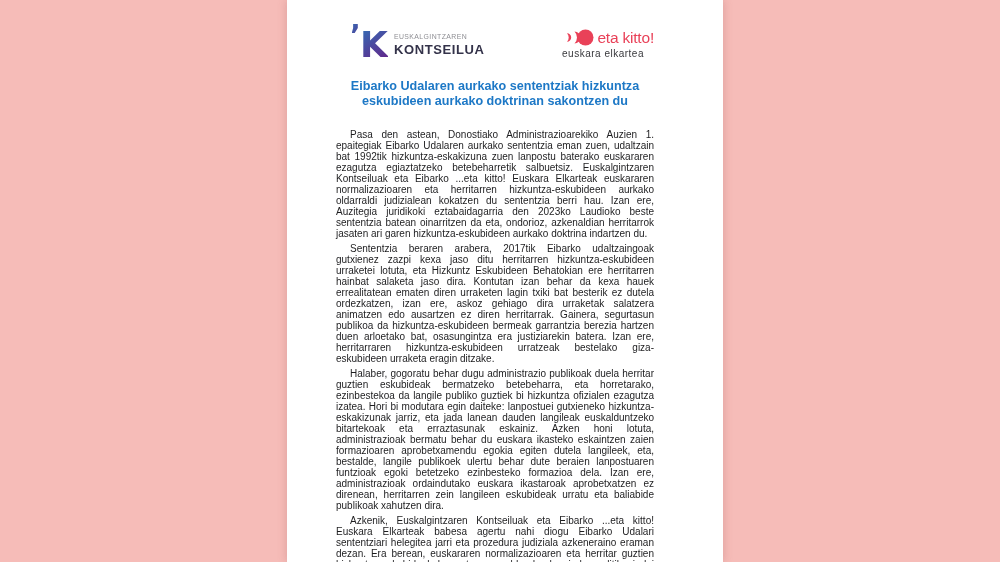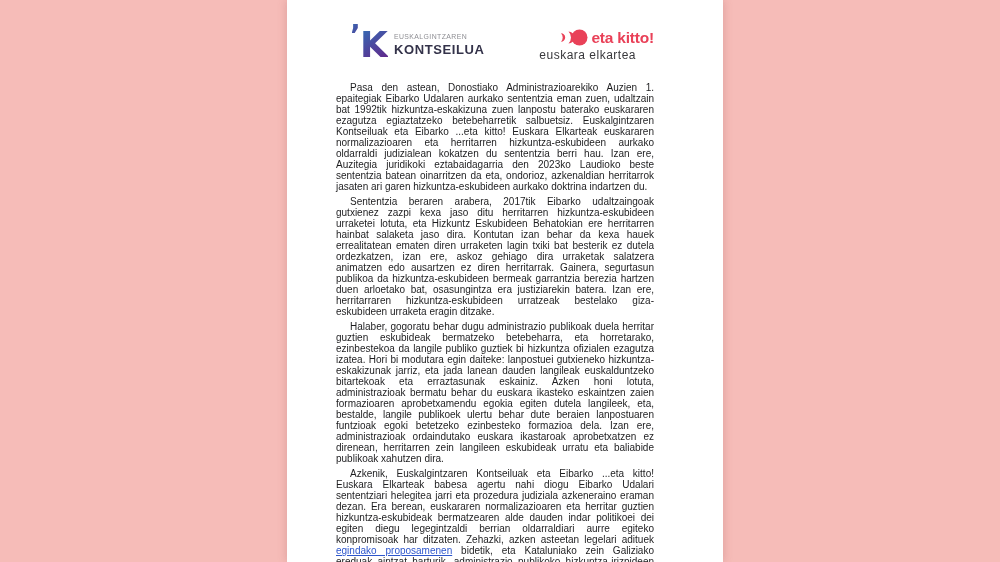--- a/index.html
+++ b/index.html
@@ -24,24 +24,24 @@
     padding: 24px 0 0 16px;
   }
   .klogo { display: flex; align-items: center; gap: 6px; }
   .klogo-text { display: flex; flex-direction: column; line-height: 1.3; padding-top: 6px; }
   .k1 { font-size: 6.9px; color: #8e8e93; letter-spacing: 0.4px; }
   .k2 { font-size: 13px; color: #34334a; font-weight: bold; letter-spacing: 0.6px; }
 
   .eklogo { display: flex; flex-direction: column; align-items: flex-end; margin-top: 4px; }
   .ek-top { display: flex; align-items: center; gap: 3px; }
   .ek-word {
-    font-size: 15.5px; font-weight: bold; letter-spacing: -0.2px;
+    font-size: 15.5px; font-weight: normal; letter-spacing: -0.2px;
     color: var(--brand_red, #e94158);
   }
-  .ek-sub { font-size: 12px; color: #38383c; letter-spacing: 0.5px; margin-top: 1px; margin-right: 18px; }
+  .ek-sub { font-size: 10px; color: #38383c; letter-spacing: 0.5px; margin-top: 1px; margin-right: 10px; }
 
   
   .title {
     margin: 17px 0 0 0;
     font-size: 12.6px; font-weight: bold; line-height: 15px;
     text-align: center;
     color: var(--accent_blue, #1d78c6);
   }
 
   
@@ -90,20 +90,21 @@
               <path d="M10.5 3.5 A6 6 0 0 1 10.5 15.5 A8.5 8.5 0 0 0 10.5 3.5 Z" fill="#e94158"></path>
               <circle cx="21.5" cy="9.5" r="8" fill="#e94158"></circle>
             </svg>
             <span class="ek-word">eta kitto!</span>
           </div>
           <span class="ek-sub">euskara elkartea</span>
         </div>
 
       </header>
 
+      <h1 class="title">Eibarko Udalaren aurkako sententziak hizkuntza eskubideen aurkako doktrinan sakontzen du</h1>
 
       <div class="body">
         <p>Pasa den astean, Donostiako Administrazioarekiko Auzien 1. epaitegiak Eibarko Udalaren aurkako sententzia eman zuen, udaltzain bat 1992tik hizkuntza-eskakizuna zuen lanpostu baterako euskararen ezagutza egiaztatzeko betebeharretik salbuetsiz. Euskalgintzaren Kontseiluak eta Eibarko ...eta kitto! Euskara Elkarteak euskararen normalizazioaren eta herritarren hizkuntza-eskubideen aurkako oldarraldi judizialean kokatzen du sententzia berri hau. Izan ere, Auzitegia juridikoki eztabaidagarria den 2023ko Laudioko beste sententzia batean oinarritzen da eta, ondorioz, azkenaldian herritarrok jasaten ari garen hizkuntza-eskubideen aurkako doktrina indartzen du.</p>
         <p>Sententzia beraren arabera, 2017tik Eibarko udaltzaingoak gutxienez zazpi kexa jaso ditu herritarren hizkuntza-eskubideen urraketei lotuta, eta Hizkuntz Eskubideen Behatokian ere herritarren hainbat salaketa jaso dira. Kontutan izan behar da kexa hauek errealitatean ematen diren urraketen lagin txiki bat besterik ez dutela ordezkatzen, izan ere, askoz gehiago dira urraketak salatzera animatzen edo ausartzen ez diren herritarrak. Gainera, segurtasun publikoa da hizkuntza-eskubideen bermeak garrantzia berezia hartzen duen arloetako bat, osasungintza era justiziarekin batera. Izan ere, herritarraren hizkuntza-eskubideen urratzeak bestelako giza-eskubideen urraketa eragin ditzake.</p>
         <p>Halaber, gogoratu behar dugu administrazio publikoak duela herritar guztien eskubideak bermatzeko betebeharra, eta horretarako, ezinbestekoa da langile publiko guztiek bi hizkuntza ofizialen ezagutza izatea. Hori bi modutara egin daiteke: lanpostuei gutxieneko hizkuntza-eskakizunak jarriz, eta jada lanean dauden langileak euskalduntzeko bitartekoak eta erraztasunak eskainiz. Azken honi lotuta, administrazioak bermatu behar du euskara ikasteko eskaintzen zaien formazioaren aprobetxamendu egokia egiten dutela langileek, eta, bestalde, langile publikoek ulertu behar dute beraien lanpostuaren funtzioak egoki betetzeko ezinbesteko formazioa dela. Izan ere, administrazioak ordaindutako euskara ikastaroak aprobetxatzen ez direnean, herritarren zein langileen eskubideak urratu eta baliabide publikoak xahutzen dira.</p>
         <p><span>Azkenik, Euskalgintzaren Kontseiluak eta Eibarko ...eta kitto! Euskara Elkarteak babesa agertu nahi diogu Eibarko Udalari sententziari helegitea jarri eta prozedura judiziala azkeneraino eraman dezan. Era berean, euskararen normalizazioaren eta herritar guztien hizkuntza-eskubideak bermatzearen alde dauden indar politikoei dei egiten diegu legegintzaldi berrian oldarraldiari aurre egiteko konpromisoak har ditzaten. Zehazki, azken asteetan legelari adituek </span><a class="doclink">egindako proposamenen</a><span> bidetik, eta Kataluniako zein Galiziako ereduak aintzat harturik, administrazio publikoko hizkuntza-irizpideen paradigma alda dezaten, gaztelera izan ez dadin enplegu publikorako obligaziozko hizkuntza bakarra.</span></p>
 
       </div>
 
     </div>

